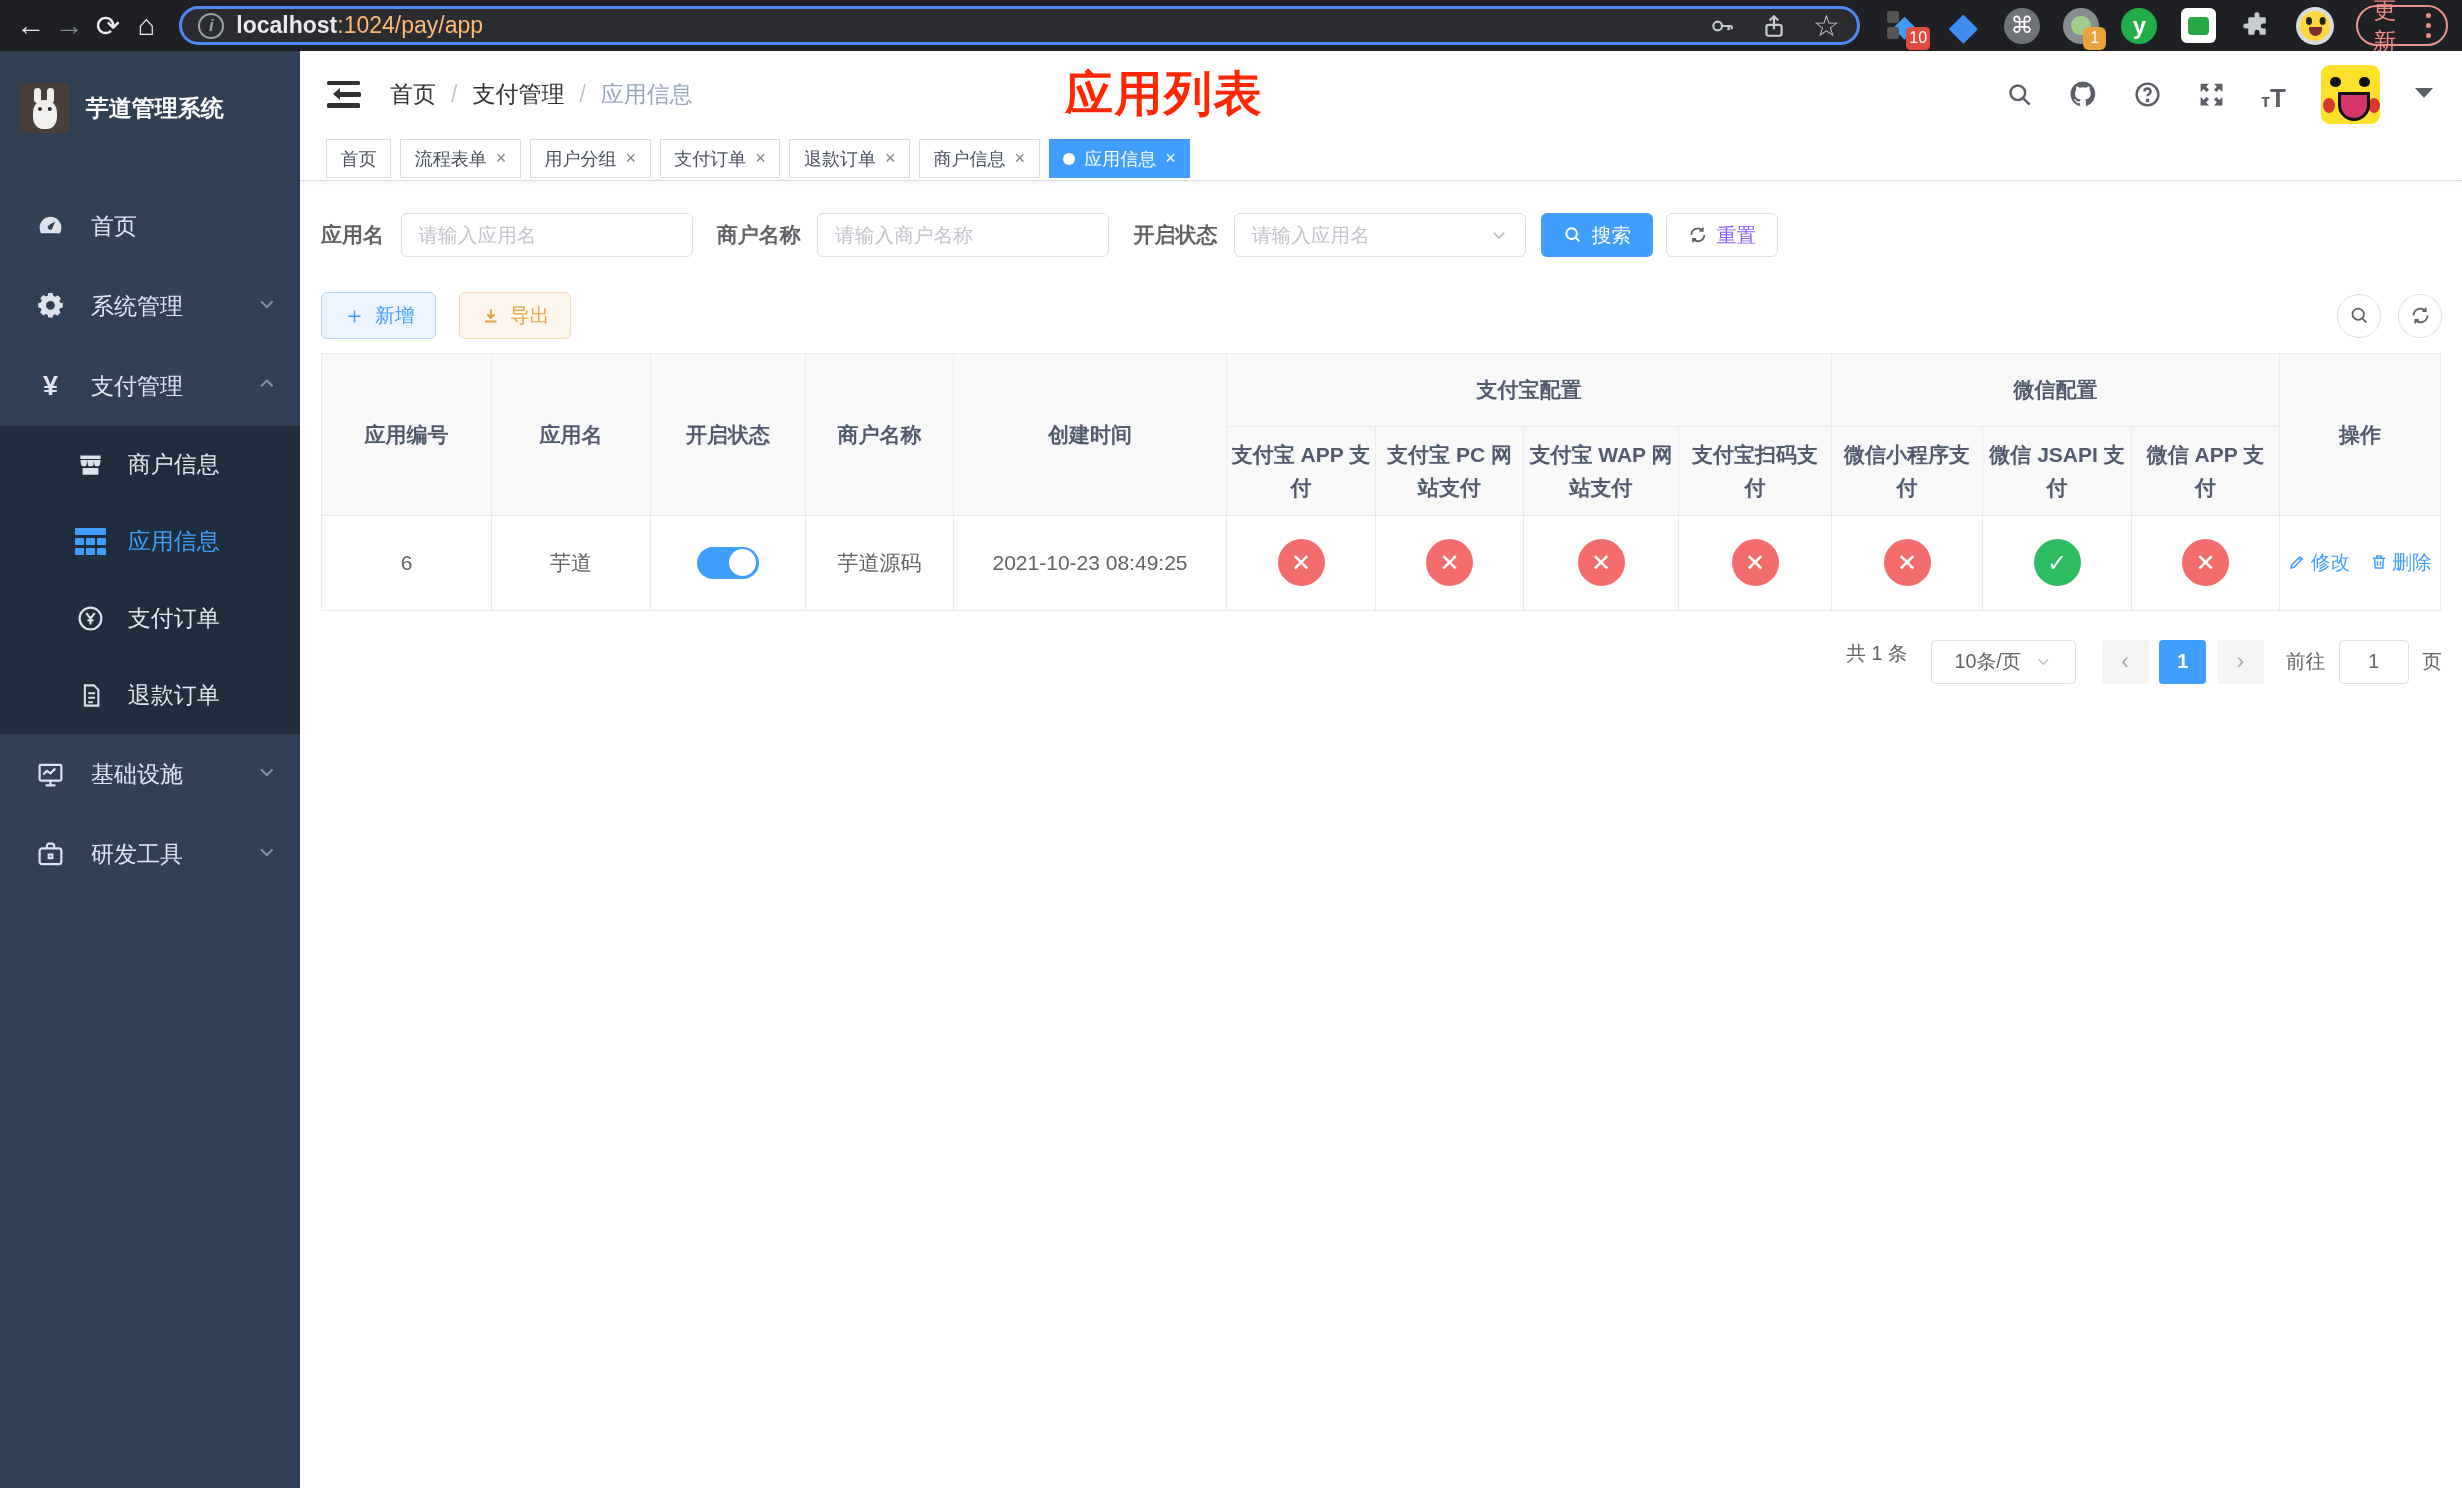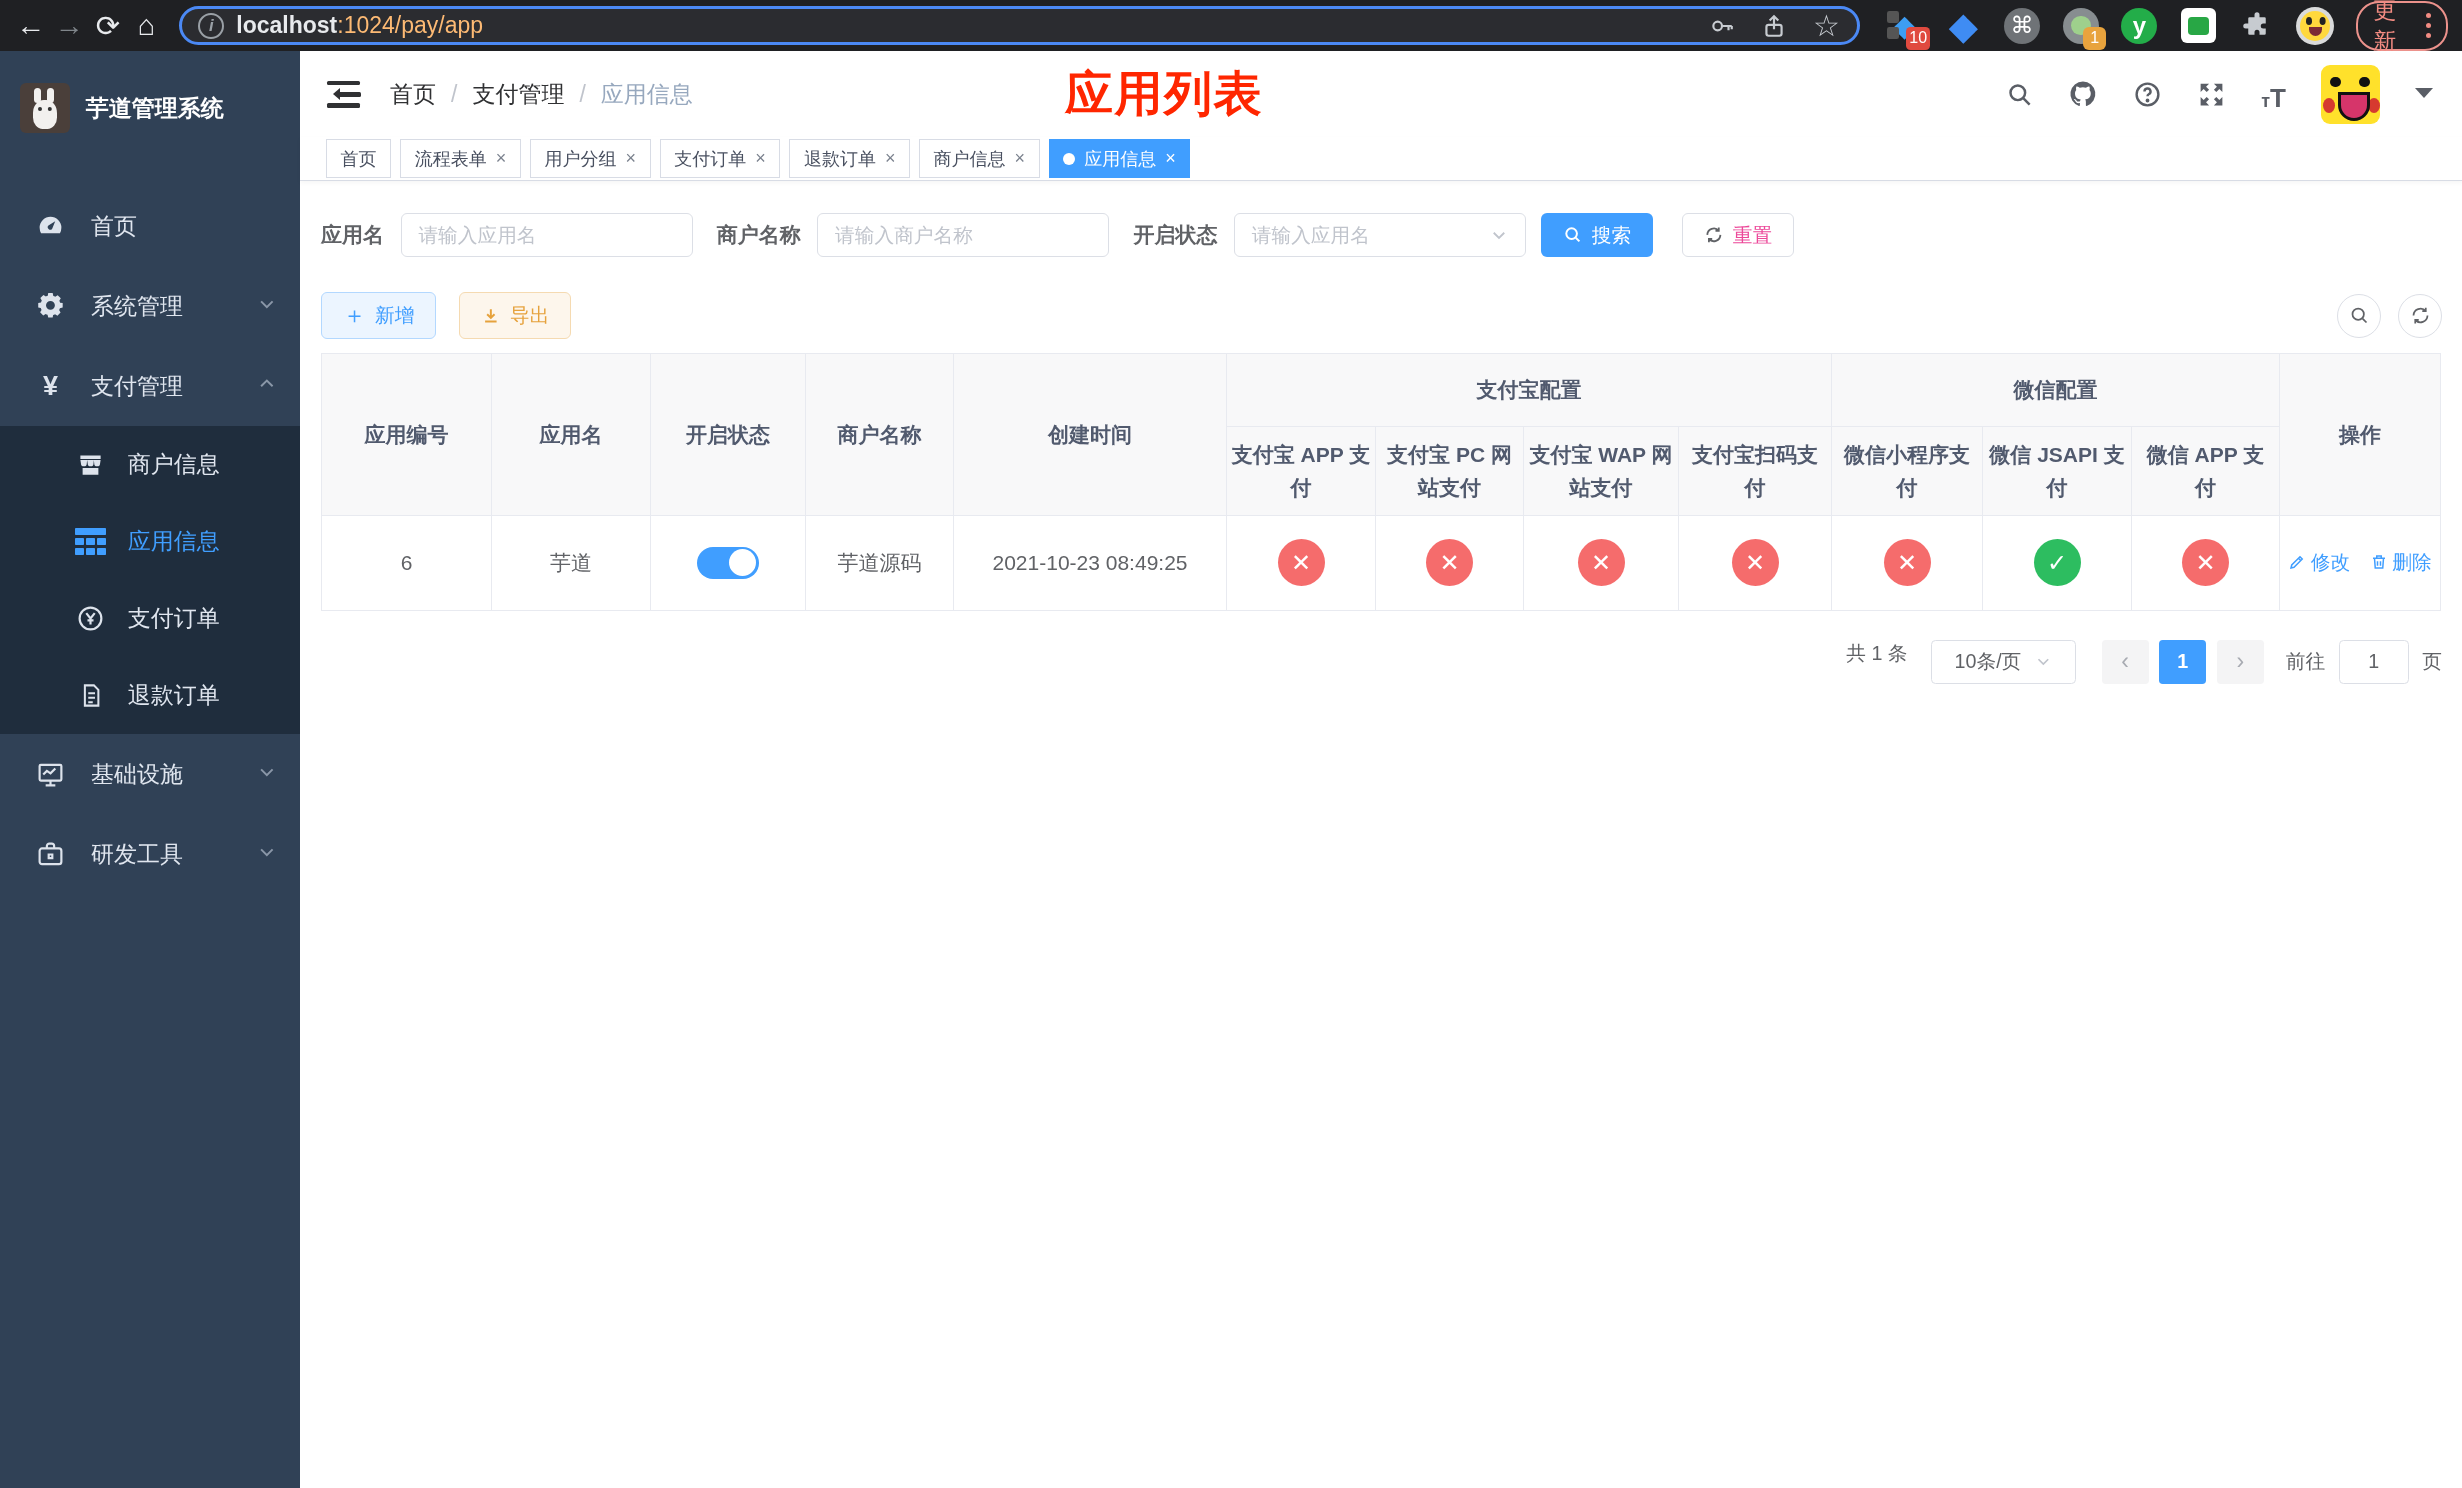--- a/index.html
+++ b/index.html
@@ -35,21 +35,21 @@
   .proxy i{width:19.7px;height:19.7px;border-radius:50%;background:#9ed08c;display:block;}
   .ygreen{background:#23ad49;font-weight:bold;font-size:24px;}
   .chatext{width:35px;height:35px;border-radius:6px;background:#fff;display:flex;align-items:center;justify-content:center;}
   .chatext i{width:21px;height:18px;background:#28a745;border-radius:3.8px;position:relative;display:block;}
   .chatext i::after{content:"";position:absolute;left:3px;bottom:-5.3px;border:5.3px solid transparent;border-top-color:#28a745;}
   .puzzle{color:#c7cbd0;}
   .emoji-face{width:38px;height:38px;border-radius:50%;background:#d9dadb;display:flex;align-items:center;justify-content:center;}
   .emoji-face .face{width:30px;height:30px;border-radius:50%;background:#ffd83d;position:relative;}
   .face::before{content:"";position:absolute;left:5.3px;top:6.8px;width:6px;height:7.6px;background:#222;border-radius:50%;box-shadow:13.6px 0 0 #222;}
   .face::after{content:"";position:absolute;left:8.3px;top:16.7px;width:13.6px;height:9px;background:#7c2b35;border-radius:0 0 13.6px 13.6px;}
-  .update-pill{margin-left:16.7px;height:50px;border:2.3px solid #ec928c;border-radius:23px;display:flex;align-items:center;gap:30px;padding:0 15px;color:#f28b82;font-size:23px;}
+  .update-pill{margin-left:16.7px;height:41px;border:2.3px solid #ec928c;border-radius:23px;display:flex;align-items:center;gap:30px;padding:0 15px;color:#f28b82;font-size:23px;}
   .kebab{display:flex;flex-direction:column;gap:4.5px;}
   .kebab i{width:5.3px;height:5.3px;border-radius:50%;background:#f28b82;display:block;}
 
   
   .sidebar{position:absolute;top:51px;left:0;width:300px;height:1437px;background:#304156;color:#e0e6ef;}
   .logo-row{height:114px;display:flex;align-items:center;padding:0 19.7px;gap:16px;}
   .logo-img{width:50px;height:50px;border-radius:6px;background:#4a3f3a;position:relative;overflow:hidden;flex:0 0 50px;}
   .logo-img .bunny{position:absolute;left:13px;top:16.7px;width:24px;height:29px;background:#f2f0ee;border-radius:45% 45% 40% 40%;}
   .logo-img .bunny::before{content:"";position:absolute;left:1.5px;top:-12px;width:6.8px;height:15px;background:#f2f0ee;border-radius:6px;box-shadow:13px 0 0 #f2f0ee;}
   .logo-img .bunny::after{content:"";position:absolute;left:5.3px;top:7.6px;width:3.8px;height:3.8px;border-radius:50%;background:#333;box-shadow:9.8px 0 0 #333;}
@@ -103,21 +103,21 @@
   
   .content{padding:32px 21px 0 21px;}
   .filter-row{display:flex;align-items:center;}
   .f-label{font-size:21px;font-weight:bold;color:#606266;margin-right:16.7px;white-space:nowrap;}
   .f-input{width:292px;height:44px;border:1.5px solid #dcdfe6;border-radius:6px;padding:0 16.7px;font-size:19.7px;color:#606266;background:#fff;font-family:inherit;}
   .f-input::placeholder{color:#c0c4cc;}
   .f-select{width:292px;height:44px;border:1.5px solid #dcdfe6;border-radius:6px;padding:0 16.7px;font-size:19.7px;color:#c0c4cc;background:#fff;display:flex;align-items:center;justify-content:space-between;cursor:pointer;}
   .f-gap{width:24px;}
   .btn{height:44px;border-radius:6px;font-size:19.7px;display:inline-flex;align-items:center;justify-content:center;gap:9px;padding:0 21px;cursor:pointer;border:1.5px solid transparent;white-space:nowrap;font-family:inherit;}
   .btn-primary{background:var(--accent);color:#fff;margin-left:15px;}
-  .btn-plain{background:#fff;color:#ec4899;border-color:#dcdfe6;margin-left:29px;text-align:right;}
+  .btn-plain{background:#fff;color:#8b5cf6;border-color:#dcdfe6;margin-left:13px;text-align:right;}
   .toolbar-row{display:flex;align-items:center;margin-top:35px;}
   .btn-add{background:#ecf5ff;border-color:#b3d8ff;color:var(--accent);height:47px;}
   .btn-export{background:#fdf6ec;border-color:#f5dab1;color:var(--warning);height:47px;margin-left:23px;}
   .round-btns{margin-left:auto;display:flex;gap:16.7px;}
   .round-btn{width:44px;height:44px;border-radius:50%;border:1.5px solid #dcdfe6;background:#fff;display:flex;align-items:center;justify-content:center;color:#606266;cursor:pointer;}
 
   
   table.apps{margin-top:13.6px;width:2120px;border-collapse:collapse;table-layout:fixed;}
   table.apps th{background:#f8f8f9;color:#515a6e;font-size:21px;font-weight:bold;border:0.8px solid #e8eaf0;text-align:center;line-height:33px;padding:7.6px 4.5px;}
   table.apps thead tr:first-child th{height:73px;}

